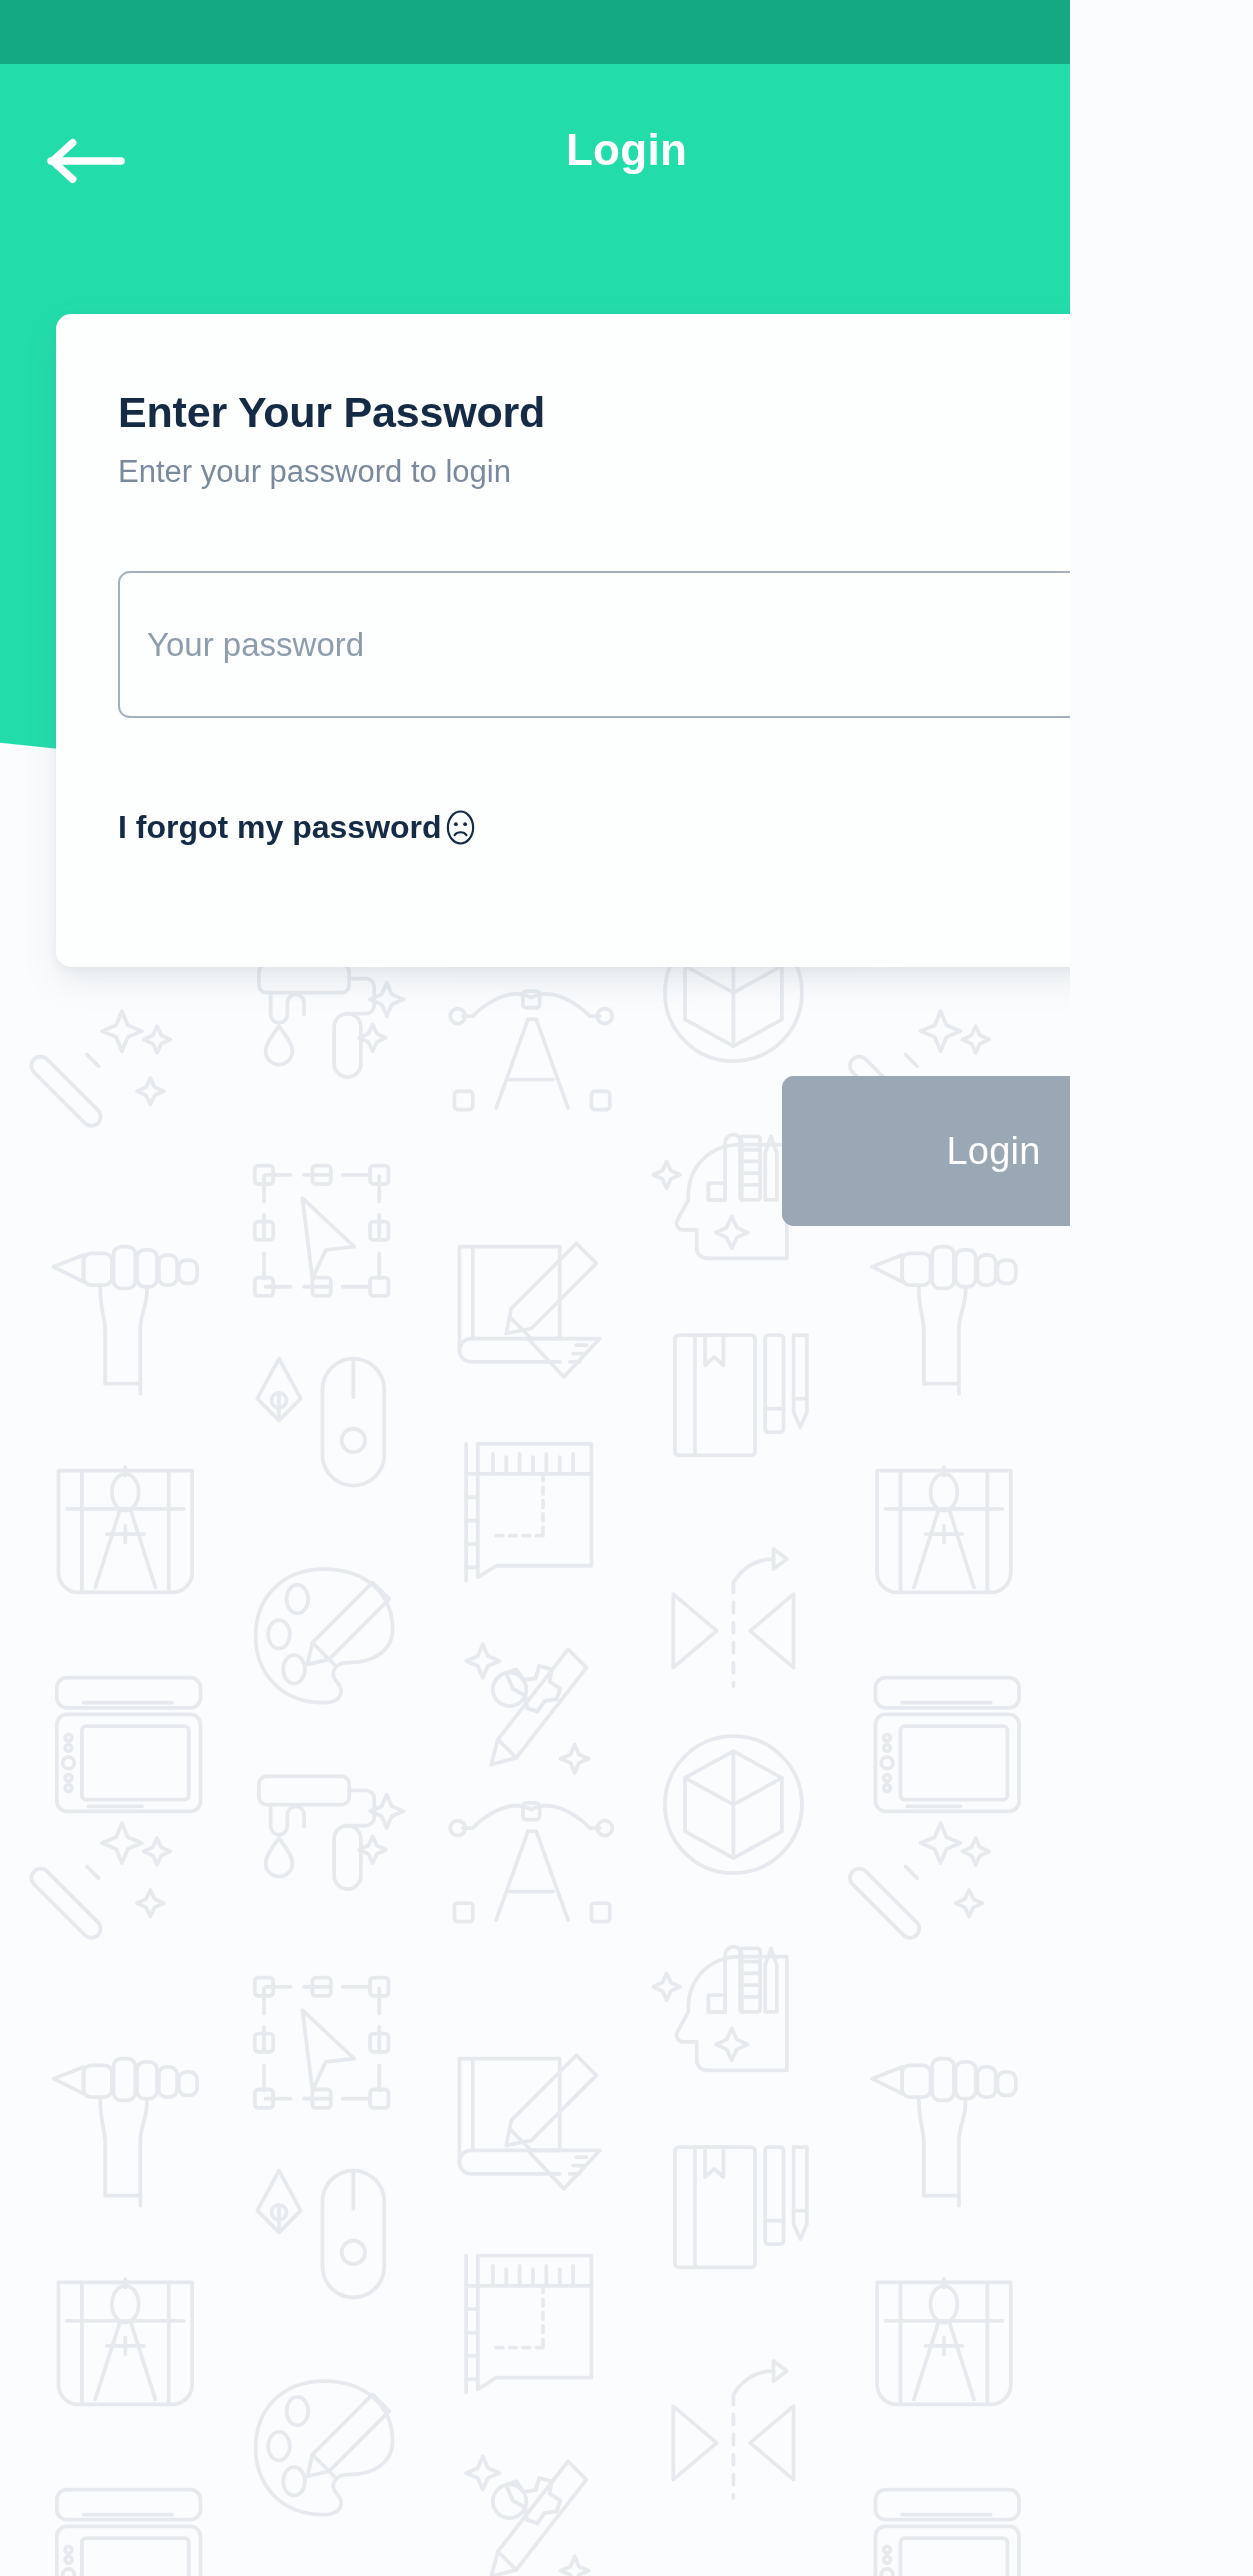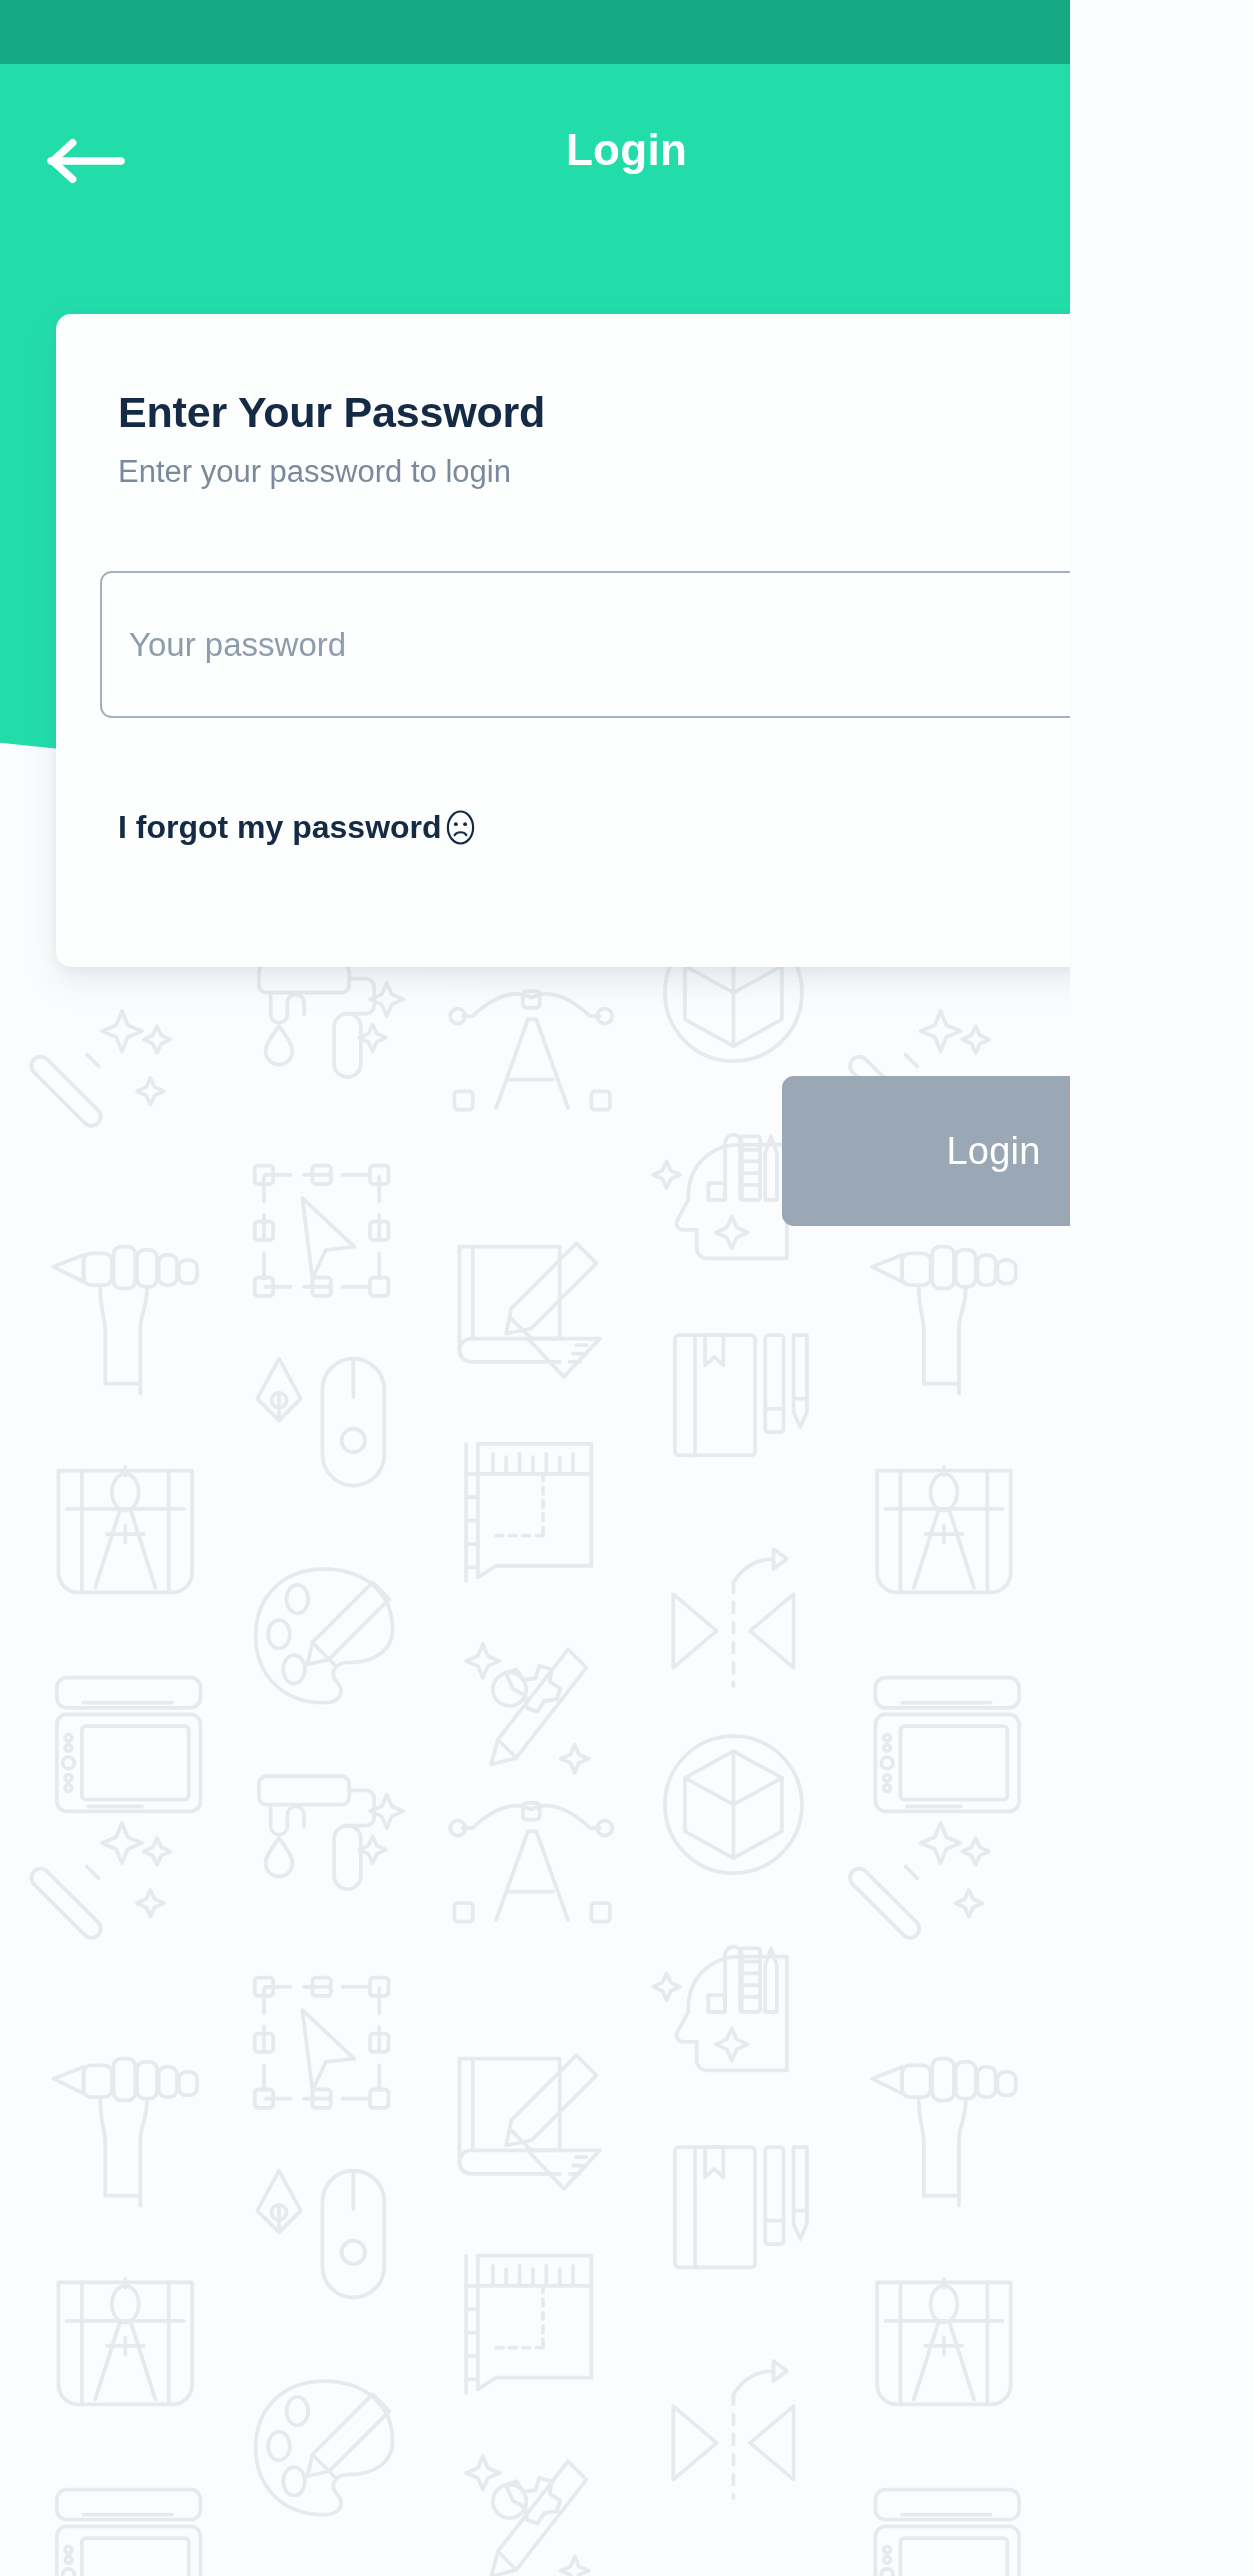--- a/index.html
+++ b/index.html
@@ -86,21 +86,21 @@
   }
   #card-subtitle {
     position:absolute; left:62px; top:140px;
     color:#7a8a9c;
     font-size:31px;
     font-weight:normal;
   }
 
   #password-field {
     position:absolute;
-    left:44px; top:257px;
+    left:62px; top:257px;
     width:986px; height:147px;
     background:#fdfefe;
     border:2.1px solid #a4b0bd;
     border-radius:11.7px;
     font-family:"Liberation Sans", sans-serif;
     font-size:33px;
     color:#152a45;
     padding:2px 27px;
     outline:none;
   }

